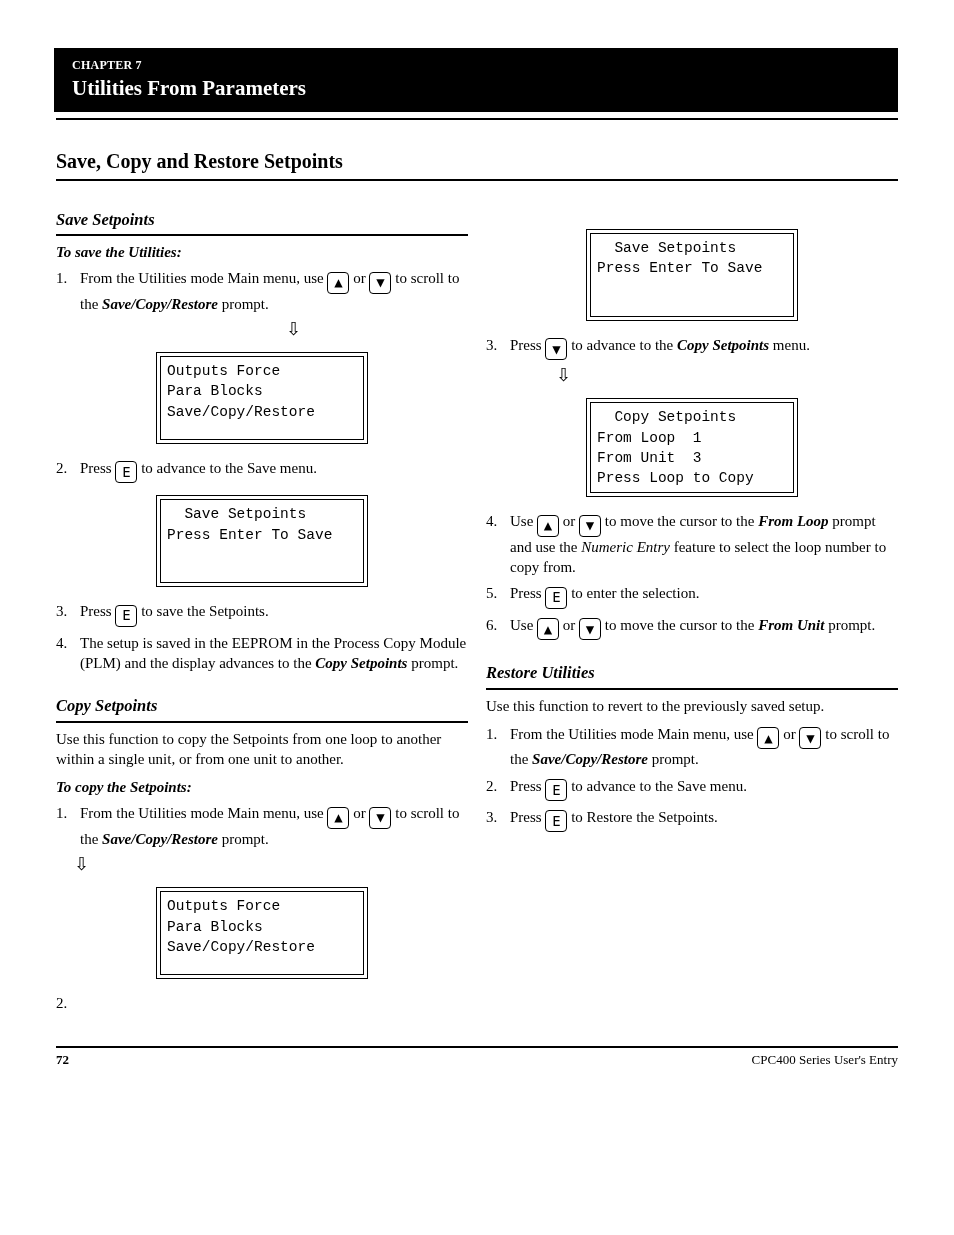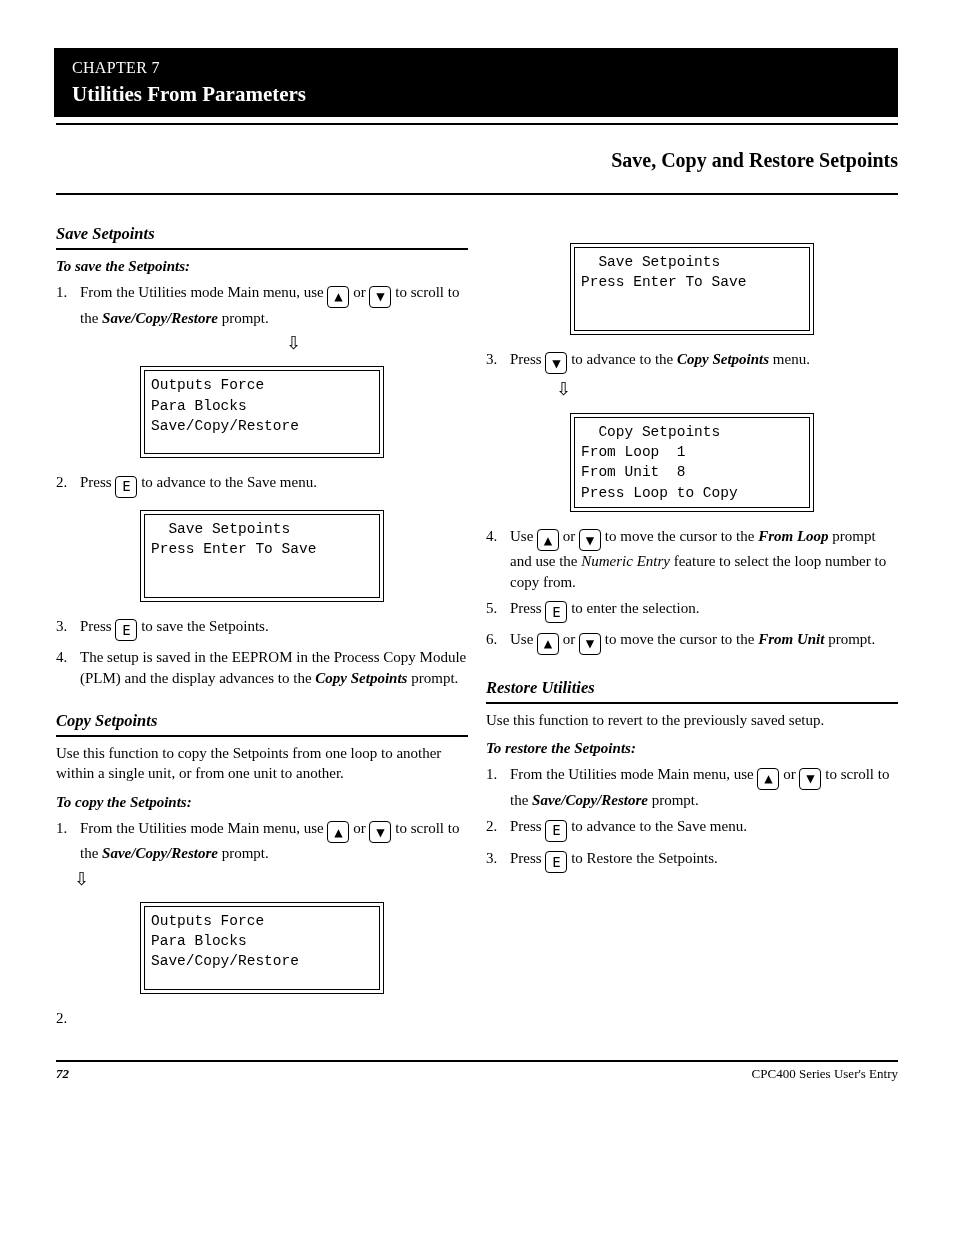--- a/index.html
+++ b/index.html
@@ -13,31 +13,30 @@
   }
   .page { padding: 48px 56px 28px 56px; }
 
   .chapter-bar {
     background: #000;
     color: #fff;
     padding: 9px 18px 9px 18px;
     margin-bottom: 6px;
     margin-left: -2px;
   }
-  .chapter-kicker { font-size: 16px; text-transform: uppercase; letter-spacing: .02em; }
+  .chapter-kicker { font-size: 12px; text-transform: uppercase; letter-spacing: .02em; font-weight: bold; }
   .chapter-title { font-size: 21px; font-weight: bold; margin-top: 1px; }
   .rule { border-top: 2px solid #000; margin: 0 0 0 0; }
 
   .h1 {
     font-size: 20px;
     font-weight: bold;
     border-bottom: 2px solid #000;
-    padding-bottom: 19px;
-    margin: 22px 0 6px 0;
-    text-align: right;
+    padding-bottom: 4px;
+    margin: 28px 0 6px 0;
   }
   .h2 {
     font-size: 16.5px;
     font-style: italic;
     font-weight: bold;
     border-bottom: 2px solid #000;
     padding-bottom: 3px;
     margin: 22px 0 6px 0;
   }
   .h3 {
@@ -71,52 +70,52 @@
     font-family: Menlo, Consolas, "Courier New", monospace;
     font-size: 14.5px;
     line-height: 1.4;
     border: 1px solid #000;
     padding: 8px 10px;
     min-height: 92px;
     position: relative;
     box-shadow: inset 0 0 0 3px #fff, inset 0 0 0 4px #000;
     white-space: pre;
   }
-  .screen-wrap { margin: 12px auto 14px auto; width: 244px; }
+  .screen-wrap { margin: 12px auto 14px auto; width: 212px; }
   .screen-wrap.r { margin-left: auto; margin-right: auto; }
   .arrow-down {
     display: inline-block; font-size: 18px; line-height: 1;
     font-family: "Segoe UI Symbol", "Apple Symbols", sans-serif;
   }
   .arrow-row { text-align: left; margin: 4px 0 4px 0; }
 
   .footer-rule { border-top: 2px solid #000; margin-top: 26px; }
   .footer { display: flex; justify-content: space-between; padding-top: 3px; font-size: 13px; }
-  .footer .page-no { font-weight: bold; font-style: italic; }
+  .footer .page-no { font-weight: bold; }
 </style>
 </head>
 <body>
 
 <div class="page">
 
   <div class="chapter-bar">
     <div class="chapter-kicker">CHAPTER 7</div>
     <div class="chapter-title">Utilities From Parameters</div>
   </div>
   <div class="rule"></div>
 
   <div class="h1">Save, Copy and Restore Setpoints</div>
 
   <div class="cols">
 
     <div class="col">
 
       <div class="h2">Save Setpoints</div>
 
-      <p class="h3">To save the Setpoints:</p>
+      <p class="h3">To save the Utilities:</p>
 
       <div class="step-row">
         <div class="num">1.</div>
         <div>
           <span>From the Utilities mode Main menu, use </span>
           <span class="icon-key">▲</span>
           <span> or </span>
           <span class="icon-key">▼</span>
           <span> to scroll to the </span>
           <span class="em">Save/Copy/Restore</span>
@@ -225,21 +224,21 @@
         </div>
       </div>
 
       <div class="arrow-row" style="padding-left:70px;">
         <span class="arrow-down">⇩</span>
       </div>
 
       <div class="screen-wrap r">
         <div class="screen"><span>  Copy Setpoints</span>
 <span>From Loop  1</span>
-<span>From Unit  8</span>
+<span>From Unit  3</span>
 <span>Press Loop to Copy</span></div>
       </div>
 
       <div class="step-row">
         <div class="num">4.</div>
         <div>
           <span>Use </span>
           <span class="icon-key">▲</span>
           <span> or </span>
           <span class="icon-key">▼</span>
@@ -270,21 +269,20 @@
           <span> to move the cursor to the </span>
           <span class="em">From Unit</span>
           <span> prompt.</span>
         </div>
       </div>
 
       <div class="h2">Restore Utilities</div>
 
       <p>Use this function to revert to the previously saved setup.</p>
 
-      <p class="h3">To restore the Setpoints:</p>
 
       <div class="step-row">
         <div class="num">1.</div>
         <div>
           <span>From the Utilities mode Main menu, use </span>
           <span class="icon-key">▲</span>
           <span> or </span>
           <span class="icon-key">▼</span>
           <span> to scroll to the </span>
           <span class="em">Save/Copy/Restore</span>

